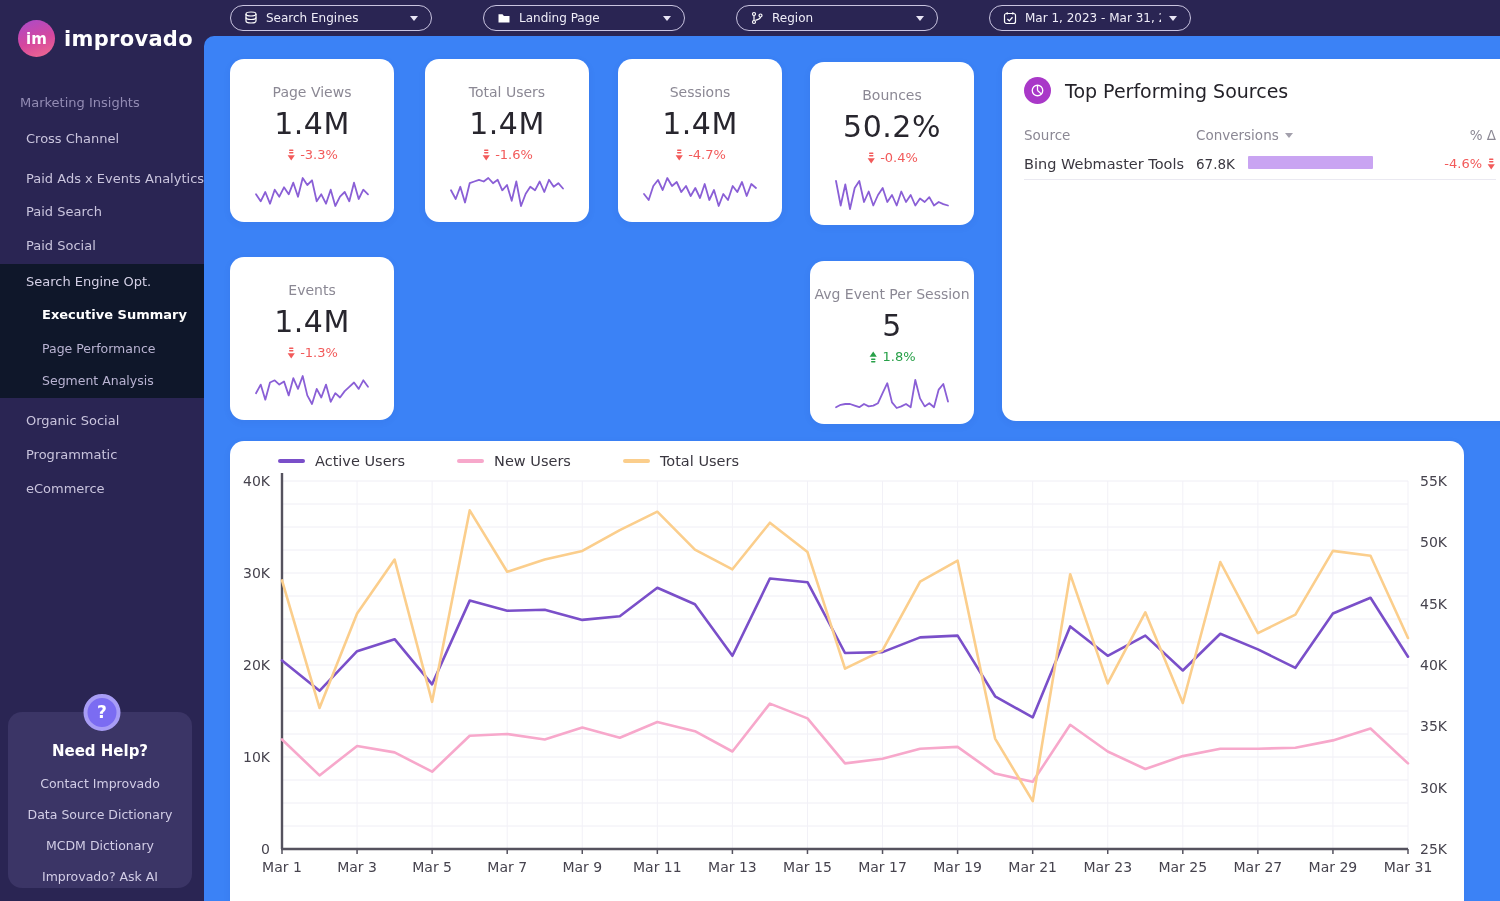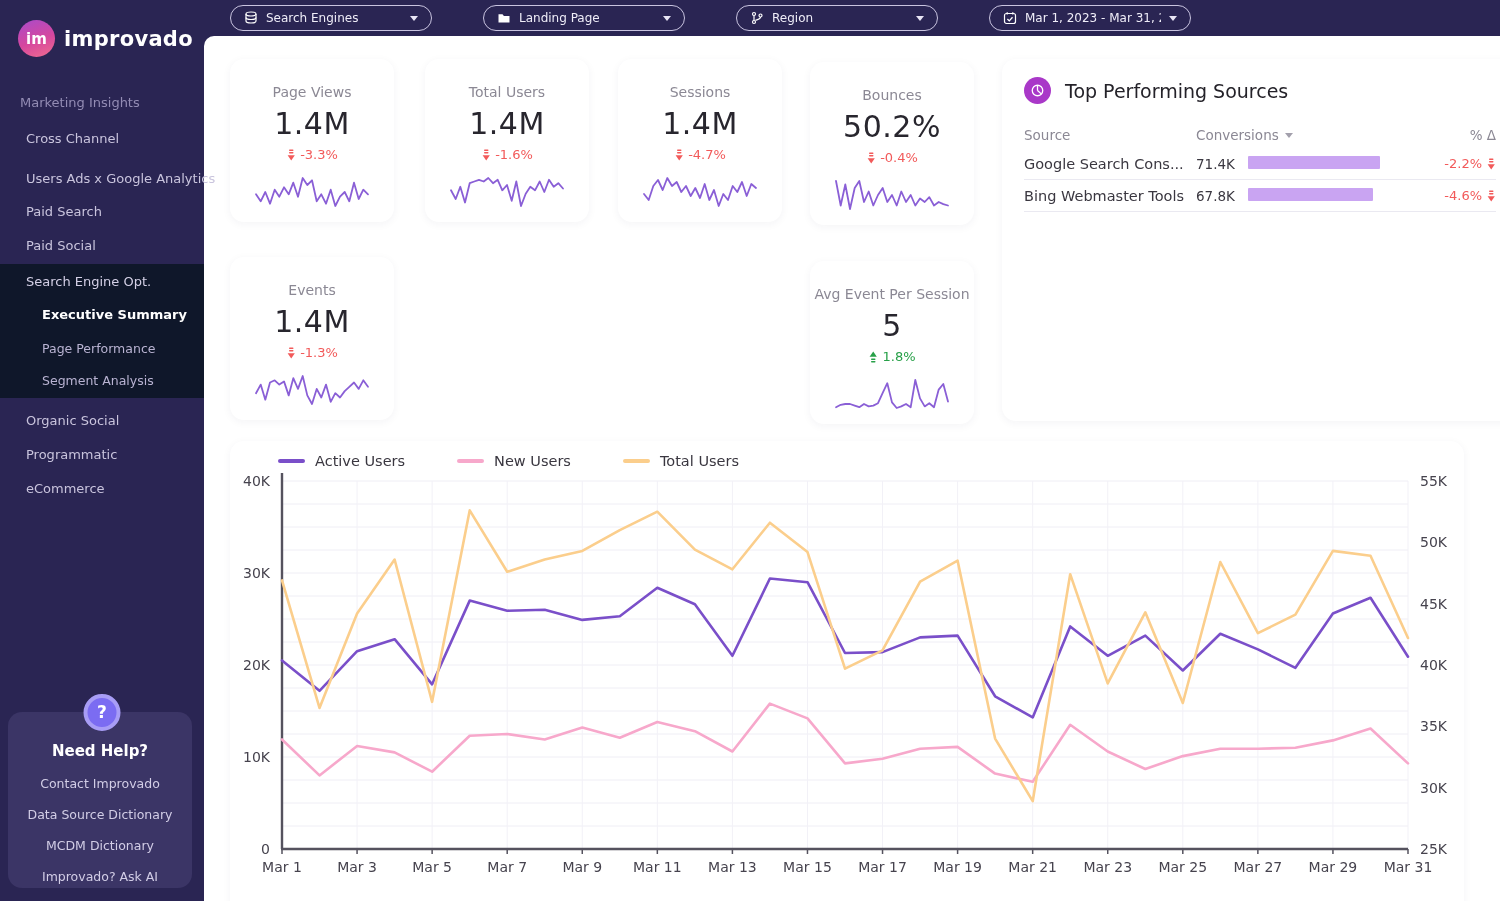--- a/index.html
+++ b/index.html
@@ -23,21 +23,21 @@
   .help-link{margin-top:16px;color:#D2CDE6;font-size:12.5px;cursor:pointer;}
 
   
   .topbar{position:absolute;left:204px;top:0;width:1296px;height:36px;background:#2A2553;z-index:2;}
   .pill{position:absolute;top:5px;height:26px;width:202px;border:1.5px solid #C9C4E0;border-radius:14px;display:flex;align-items:center;gap:8px;padding:0 13px;box-sizing:border-box;color:#EFEDF8;font-size:12px;cursor:pointer;}
   .pill-label{white-space:nowrap;overflow:hidden;}
   .caret{width:0;height:0;border-left:4px solid transparent;border-right:4px solid transparent;border-top:5px solid #E8E5F5;margin-left:auto;}
   .pill svg{flex:0 0 auto;}
 
   
-  .content{position:absolute;left:204px;top:36px;width:1296px;height:865px;background:#ffffff;border-top-left-radius:10px;}
+  .content{position:absolute;left:204px;top:36px;width:1296px;height:865px;background:#3b82f6;border-top-left-radius:10px;}
   .card{position:absolute;background:#fff;border-radius:14px;box-shadow:0 2px 8px rgba(42,37,83,.05);}
   .kpi{width:164px;height:163px;display:flex;flex-direction:column;align-items:center;padding-top:25px;box-sizing:border-box;}
   .kpi-title{font-size:14px;color:#8B8894;white-space:nowrap;}
   .kpi-value{font-size:30px;color:#28262E;margin-top:6px;font-weight:500;letter-spacing:.5px;}
   .delta{display:flex;align-items:center;gap:4px;font-size:13px;margin-top:6px;color:#8B8894;}
   .delta.down{color:#F25A5A;}
   .delta.up{color:#27A048;}
   .delta .di{display:none;}
   .delta.down .di-down{display:inline;}
   .delta.up .di-up{display:inline;}
@@ -73,21 +73,21 @@
 
 <div class="app">
 
   <aside class="sidebar">
     <div class="logo">
       <span class="logo-badge">im</span>
       <span class="logo-text">improvado</span>
     </div>
     <div class="nav-label" style="top:95px">Marketing Insights</div>
     <div class="nav-item" style="top:131px">Cross Channel</div>
-    <div class="nav-item" style="top:171px">Users Ads x Google Analytics</div>
+    <div class="nav-item" style="top:171px">Paid Ads x Events Analytics</div>
     <div class="nav-item" style="top:204px">Paid Search</div>
     <div class="nav-item" style="top:238px">Paid Social</div>
 
     <div class="nav-group">
       <div class="g-label">Search Engine Opt.</div>
       <div class="nav-sub active" style="top:43px">Executive Summary</div>
       <div class="nav-sub" style="top:77px">Page Performance</div>
       <div class="nav-sub" style="top:109px">Segment Analysis</div>
     </div>
 
@@ -259,35 +259,20 @@
         </span>
         <span class="src-title">Top Performing Sources</span>
       </div>
       <div class="src-grid src-cols">
         <span>Source</span>
         <span class="cc">
             <span>Conversions</span>
             <span class="caret2"></span>
           </span>
         <span class="dd">% Δ</span>
-      </div>
-      <div class="src-grid src-row">
-        <span class="name">Google Search Cons...</span>
-        <span class="val">71.4K</span>
-        <span><span class="bar" style="display: inline-block; width: 132px;"></span></span>
-        <span class="dcell">
-            <span class="delta down">
-          <span>-2.2%</span>
-          <svg class="di di-down" width="10" height="12" viewBox="0 0 10 12" fill="currentColor">
-                <rect x="3" y="0.5" width="4.5" height="1.5" rx="0.7"></rect>
-                <rect x="3" y="3" width="4.5" height="1.5" rx="0.7"></rect>
-                <path d="M1.6 6.2h7.2L5.2 11.4Z"></path>
-              </svg>
-        </span>
-          </span>
       </div>
       <div class="src-grid src-row">
         <span class="name">Bing Webmaster Tools</span>
         <span class="val">67.8K</span>
         <span><span class="bar" style="display: inline-block; width: 125px;"></span></span>
         <span class="dcell">
             <span class="delta down">
           <span>-4.6%</span>
           <svg class="di di-down" width="10" height="12" viewBox="0 0 10 12" fill="currentColor">
                 <rect x="3" y="0.5" width="4.5" height="1.5" rx="0.7"></rect>

